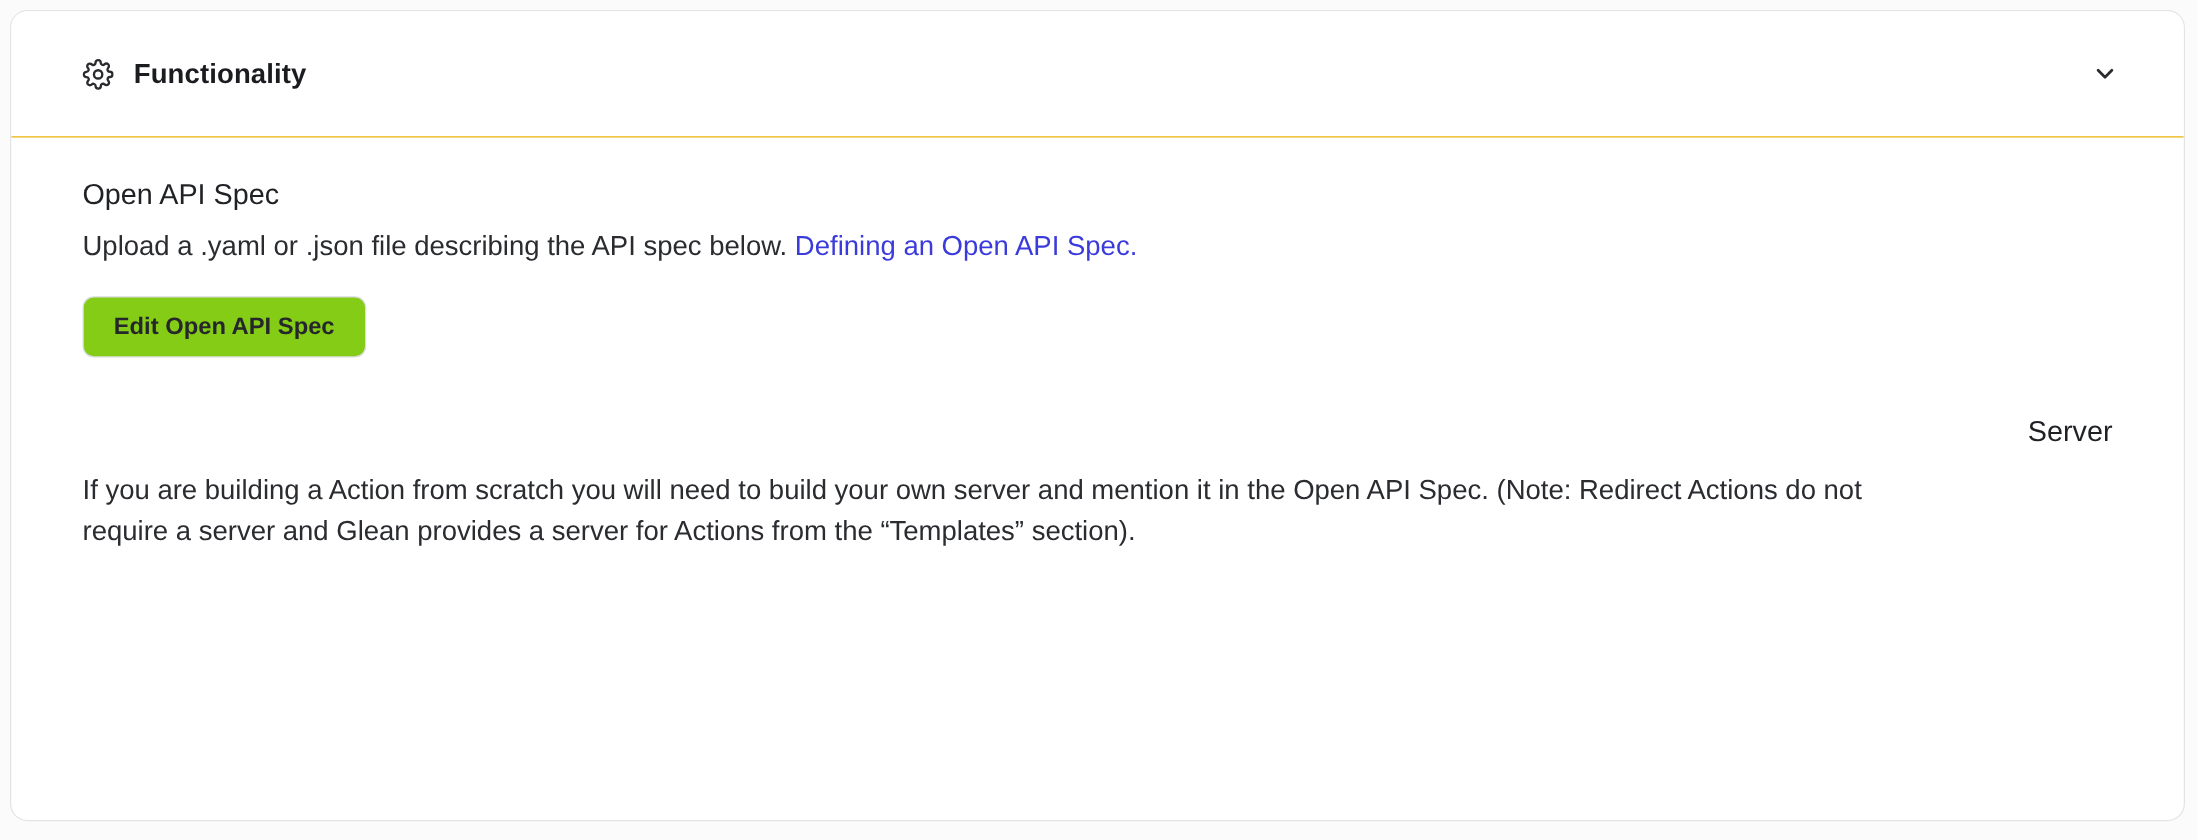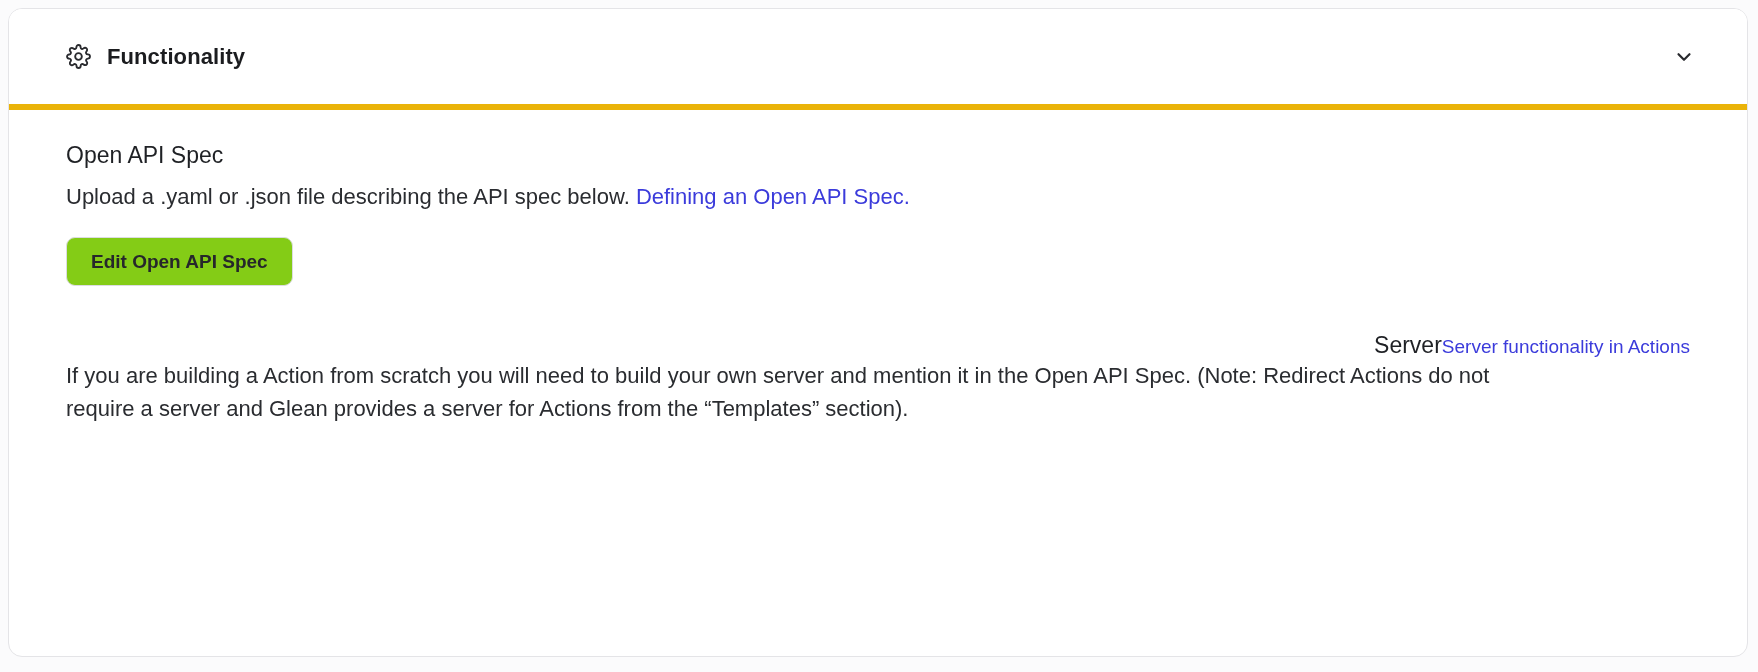--- a/index.html
+++ b/index.html
@@ -15,21 +15,21 @@
     background: #ffffff;
     border: 1px solid #e4e4e7;
     border-radius: 14px;
     overflow: hidden;
   }
   .card-header {
     height: 101px;
     display: flex;
     align-items: center;
     padding: 0 52px 0 57px;
-    border-bottom: 6px solid #eab308;
+    border-bottom: 1px solid #eab308;
     cursor: pointer;
     background: #fff;
   }
   .icon-gear {
     width: 25px; height: 25px;
     color: #2a2b2f;
     flex: 0 0 auto;
     display: inline-flex;
   }
   .card-title {
@@ -85,20 +85,21 @@
   .server-head {
     display: flex;
     align-items: baseline;
     justify-content: flex-end;
   }
   .server-link {
     font-size: 19px;
     font-weight: 500;
   }
   .server-desc {
+    margin-top: 16px;
     max-width: 1455px;
   }
   .checkbox-row {
     margin-top: 30px;
     display: flex;
     align-items: center;
     gap: 15px;
     cursor: pointer;
     width: fit-content;
   }
@@ -142,19 +143,18 @@
       <p class="body-text openapi-desc">
         <span>Upload a .yaml or .json file describing the API spec below.</span>
         <a class="link" href="#">Defining an Open API Spec.</a>
       </p>
       <button class="btn">Edit Open API Spec</button>
     </div>
 
     <div class="server-section">
       <div class="server-head">
         <h3 class="section-heading">Server</h3>
-        <a class="link server-link" href="#">Server functionality in Actions</a>
       </div>
       <p class="body-text server-desc">If you are building a Action from scratch you will need to build your own server and mention it in the Open API Spec. (Note: Redirect Actions do not require a server and Glean provides a server for Actions from the “Templates” section).</p>
     </div>
 
   </div>
 </section>
 
 </body></html>

